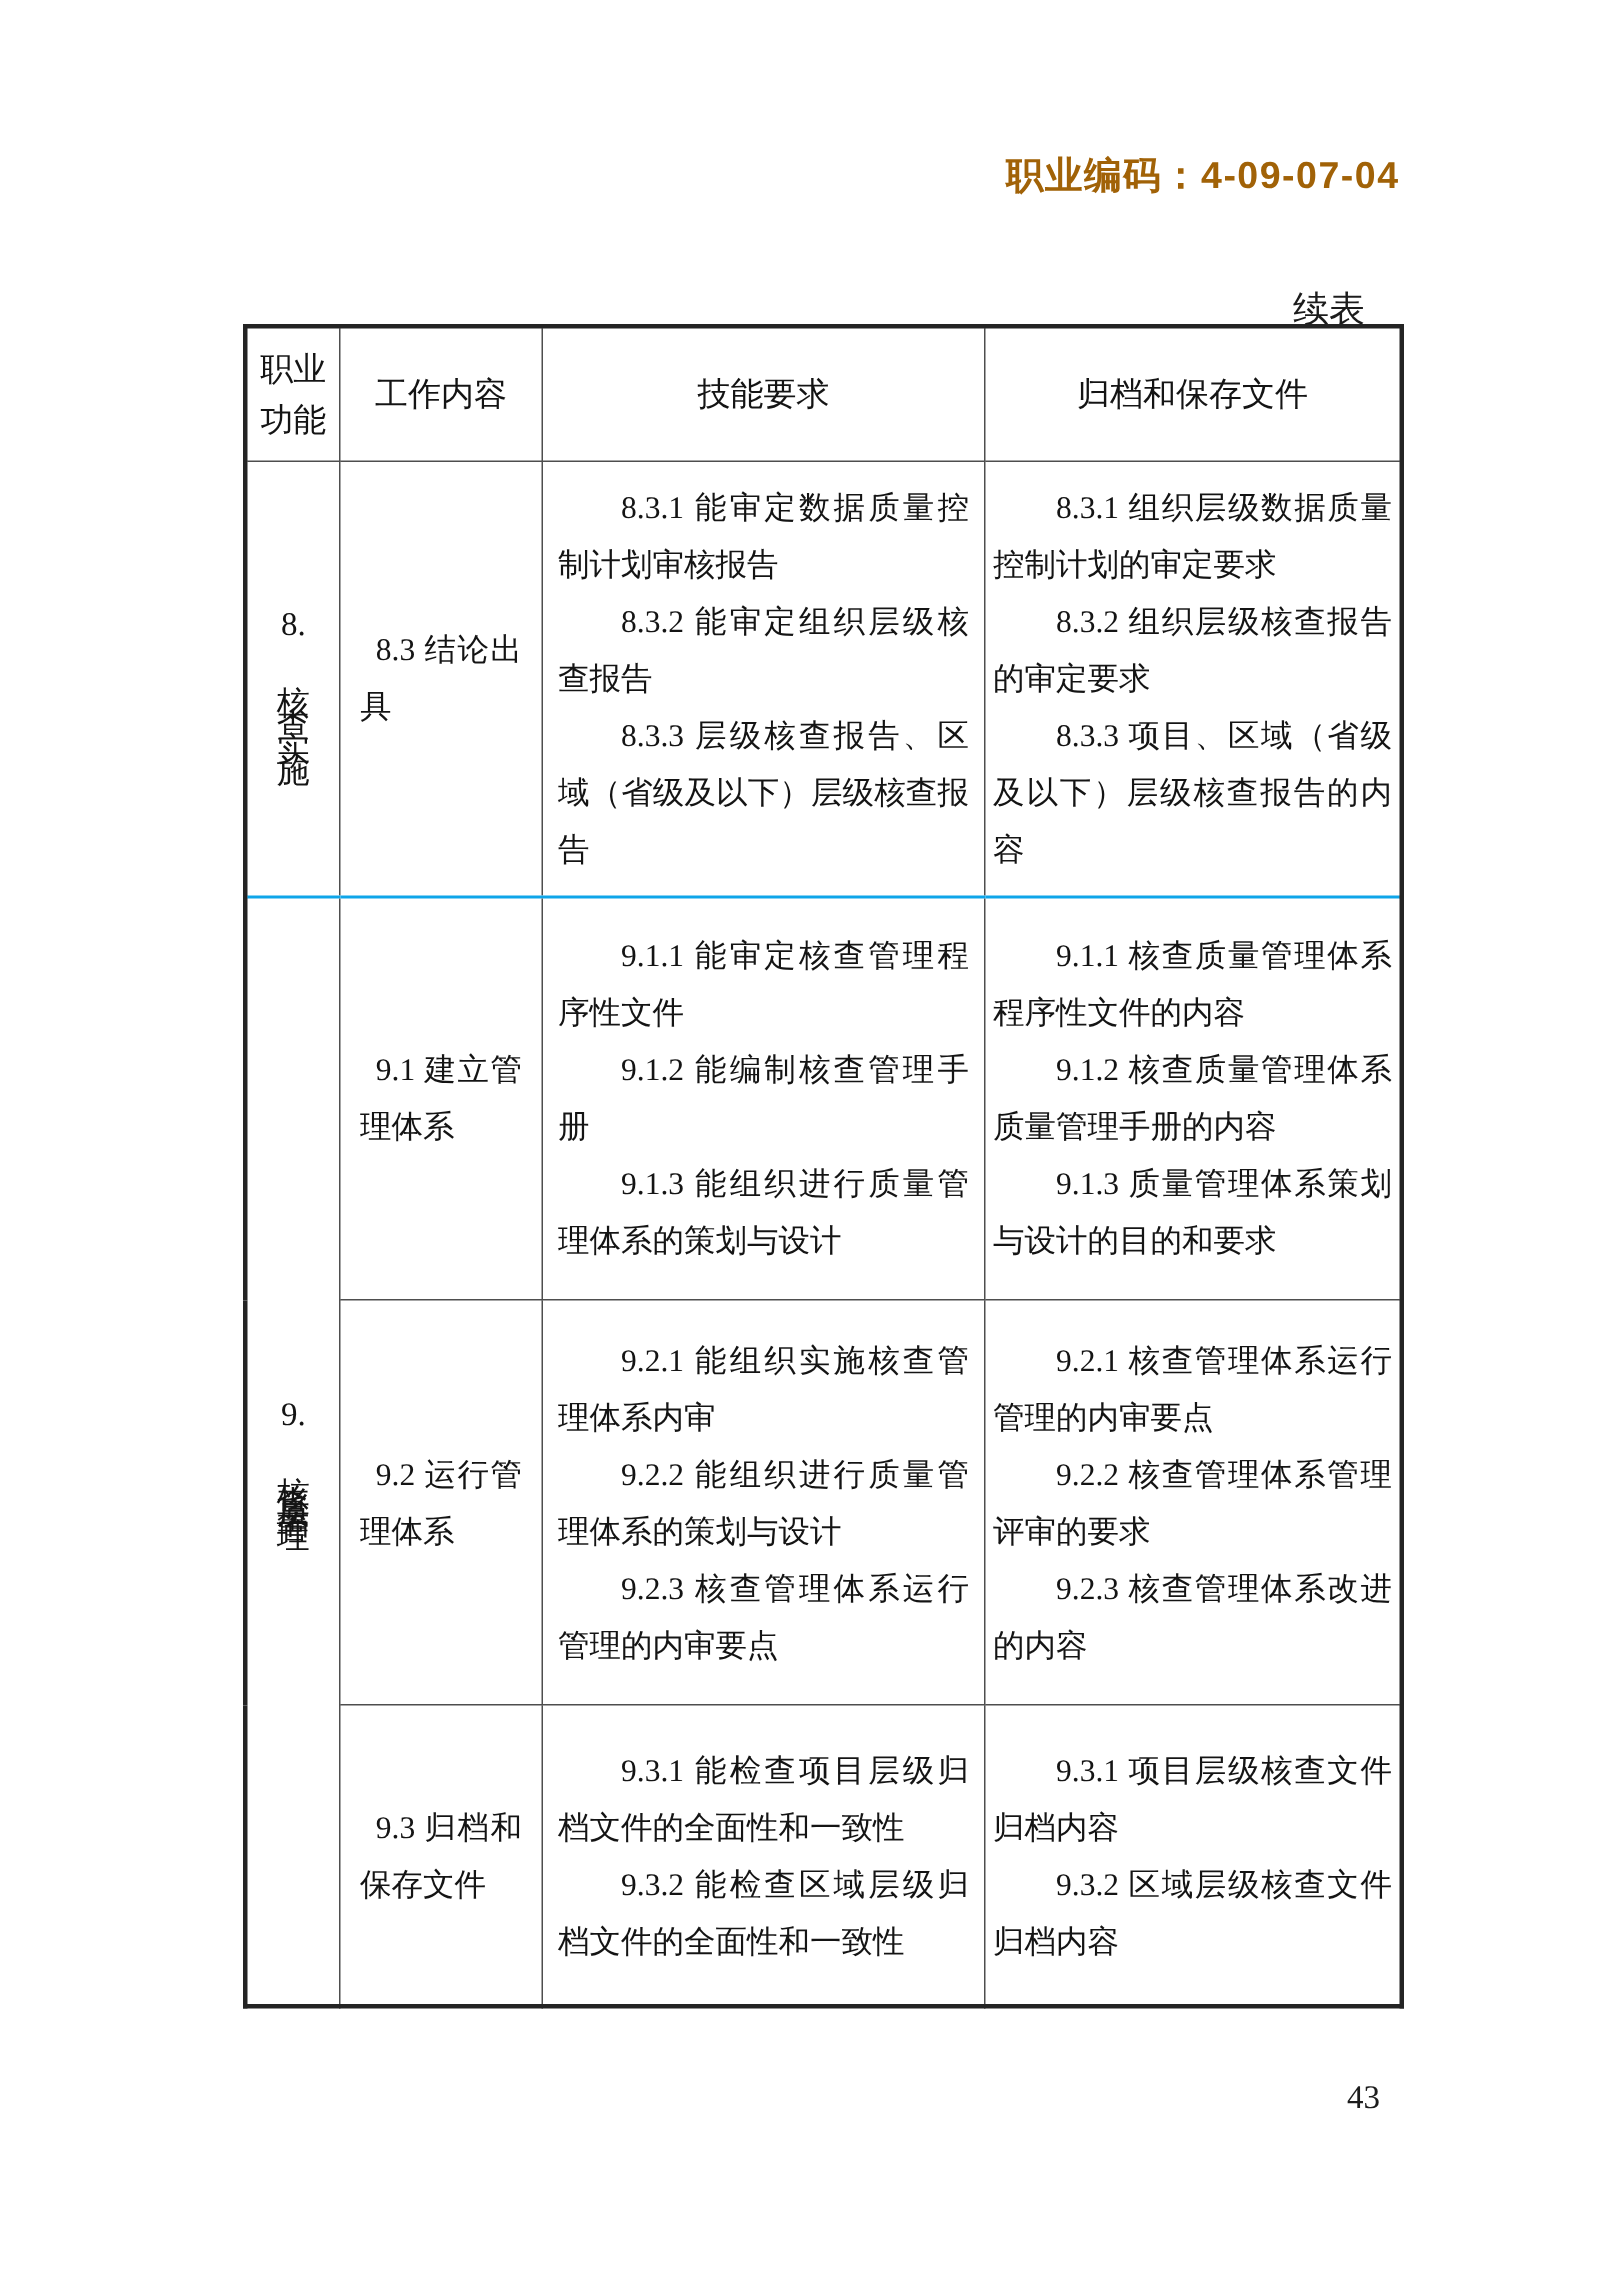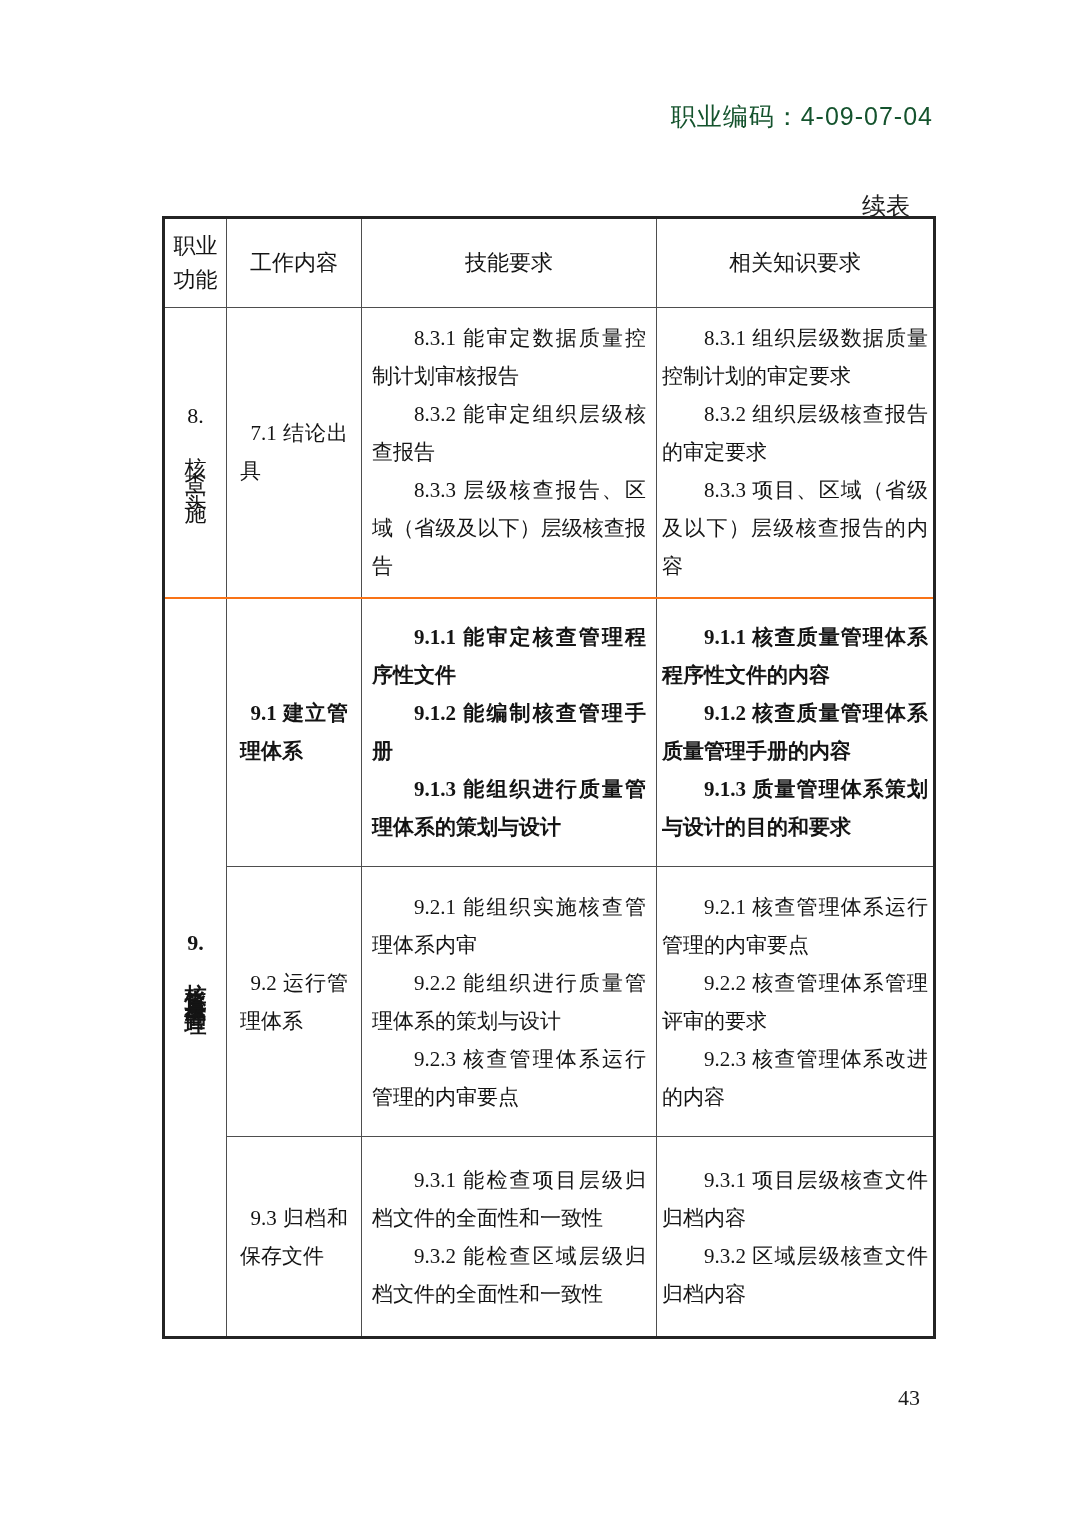--- a/index.html
+++ b/index.html
@@ -11,24 +11,24 @@
     color: #161616;
     font-family: "Liberation Serif", "DejaVu Serif", serif;
     overflow: hidden;
   }
 
   .occupation-code {
     position: absolute;
     top: 100px;
     right: 147px;
     font-family: "Liberation Sans", "DejaVu Sans", sans-serif;
-    font-weight: 400;
+    font-weight: 700;
     font-size: 25px;
     letter-spacing: 1px;
-    color: #14532d;
+    color: #a16207;
   }
 
   .continued-label {
     position: absolute;
     top: 190px;
     right: 170px;
     font-size: 24px;
     font-weight: 400;
     color: #1c1c1c;
   }
@@ -42,21 +42,21 @@
     table-layout: fixed;
     border: 3px solid #242424;
     font-size: 21px;
     color: #141414;
   }
   .spec-table th, .spec-table td {
     border: 1px solid #4e4e4e;
     vertical-align: middle;
     padding: 0;
   }
-  tr.section-start td { border-top: 2px solid #f97316; font-weight: bold; }
+  tr.section-start td { border-top: 2px solid #0ea5e9; }
 
   .spec-table th {
     font-weight: 400;
     font-size: 22px;
     text-align: center;
     line-height: 34px;
     padding: 4px 6px;
   }
 
   
@@ -118,29 +118,29 @@
       <col style="width:135px">
       <col style="width:295px">
       <col style="width:278px">
     </colgroup>
 
     <tbody>
         <tr style="height:90px">
       <th>职业功能</th>
       <th>工作内容</th>
       <th>技能要求</th>
-      <th>相关知识要求</th>
+      <th>归档和保存文件</th>
     </tr>
 
     <tr style="height:290px">
       <td class="func-cell">
         <div class="sec-num">8.</div>
         <div class="sec-name s8">核查实施</div>
       </td>
-      <td class="task-cell">7.1 结论出具</td>
+      <td class="task-cell">8.3 结论出具</td>
       <td class="skills-cell">
         <p class="para">8.3.1 能审定数据质量控制计划审核报告</p>
         <p class="para">8.3.2 能审定组织层级核查报告</p>
         <p class="para">8.3.3 层级核查报告、区域（省级及以下）层级核查报告</p>
       </td>
       <td class="knowledge-cell">
         <p class="para">8.3.1 组织层级数据质量控制计划的审定要求</p>
         <p class="para">8.3.2 组织层级核查报告的审定要求</p>
         <p class="para">8.3.3 项目、区域（省级及以下）层级核查报告的内容</p>
       </td>

